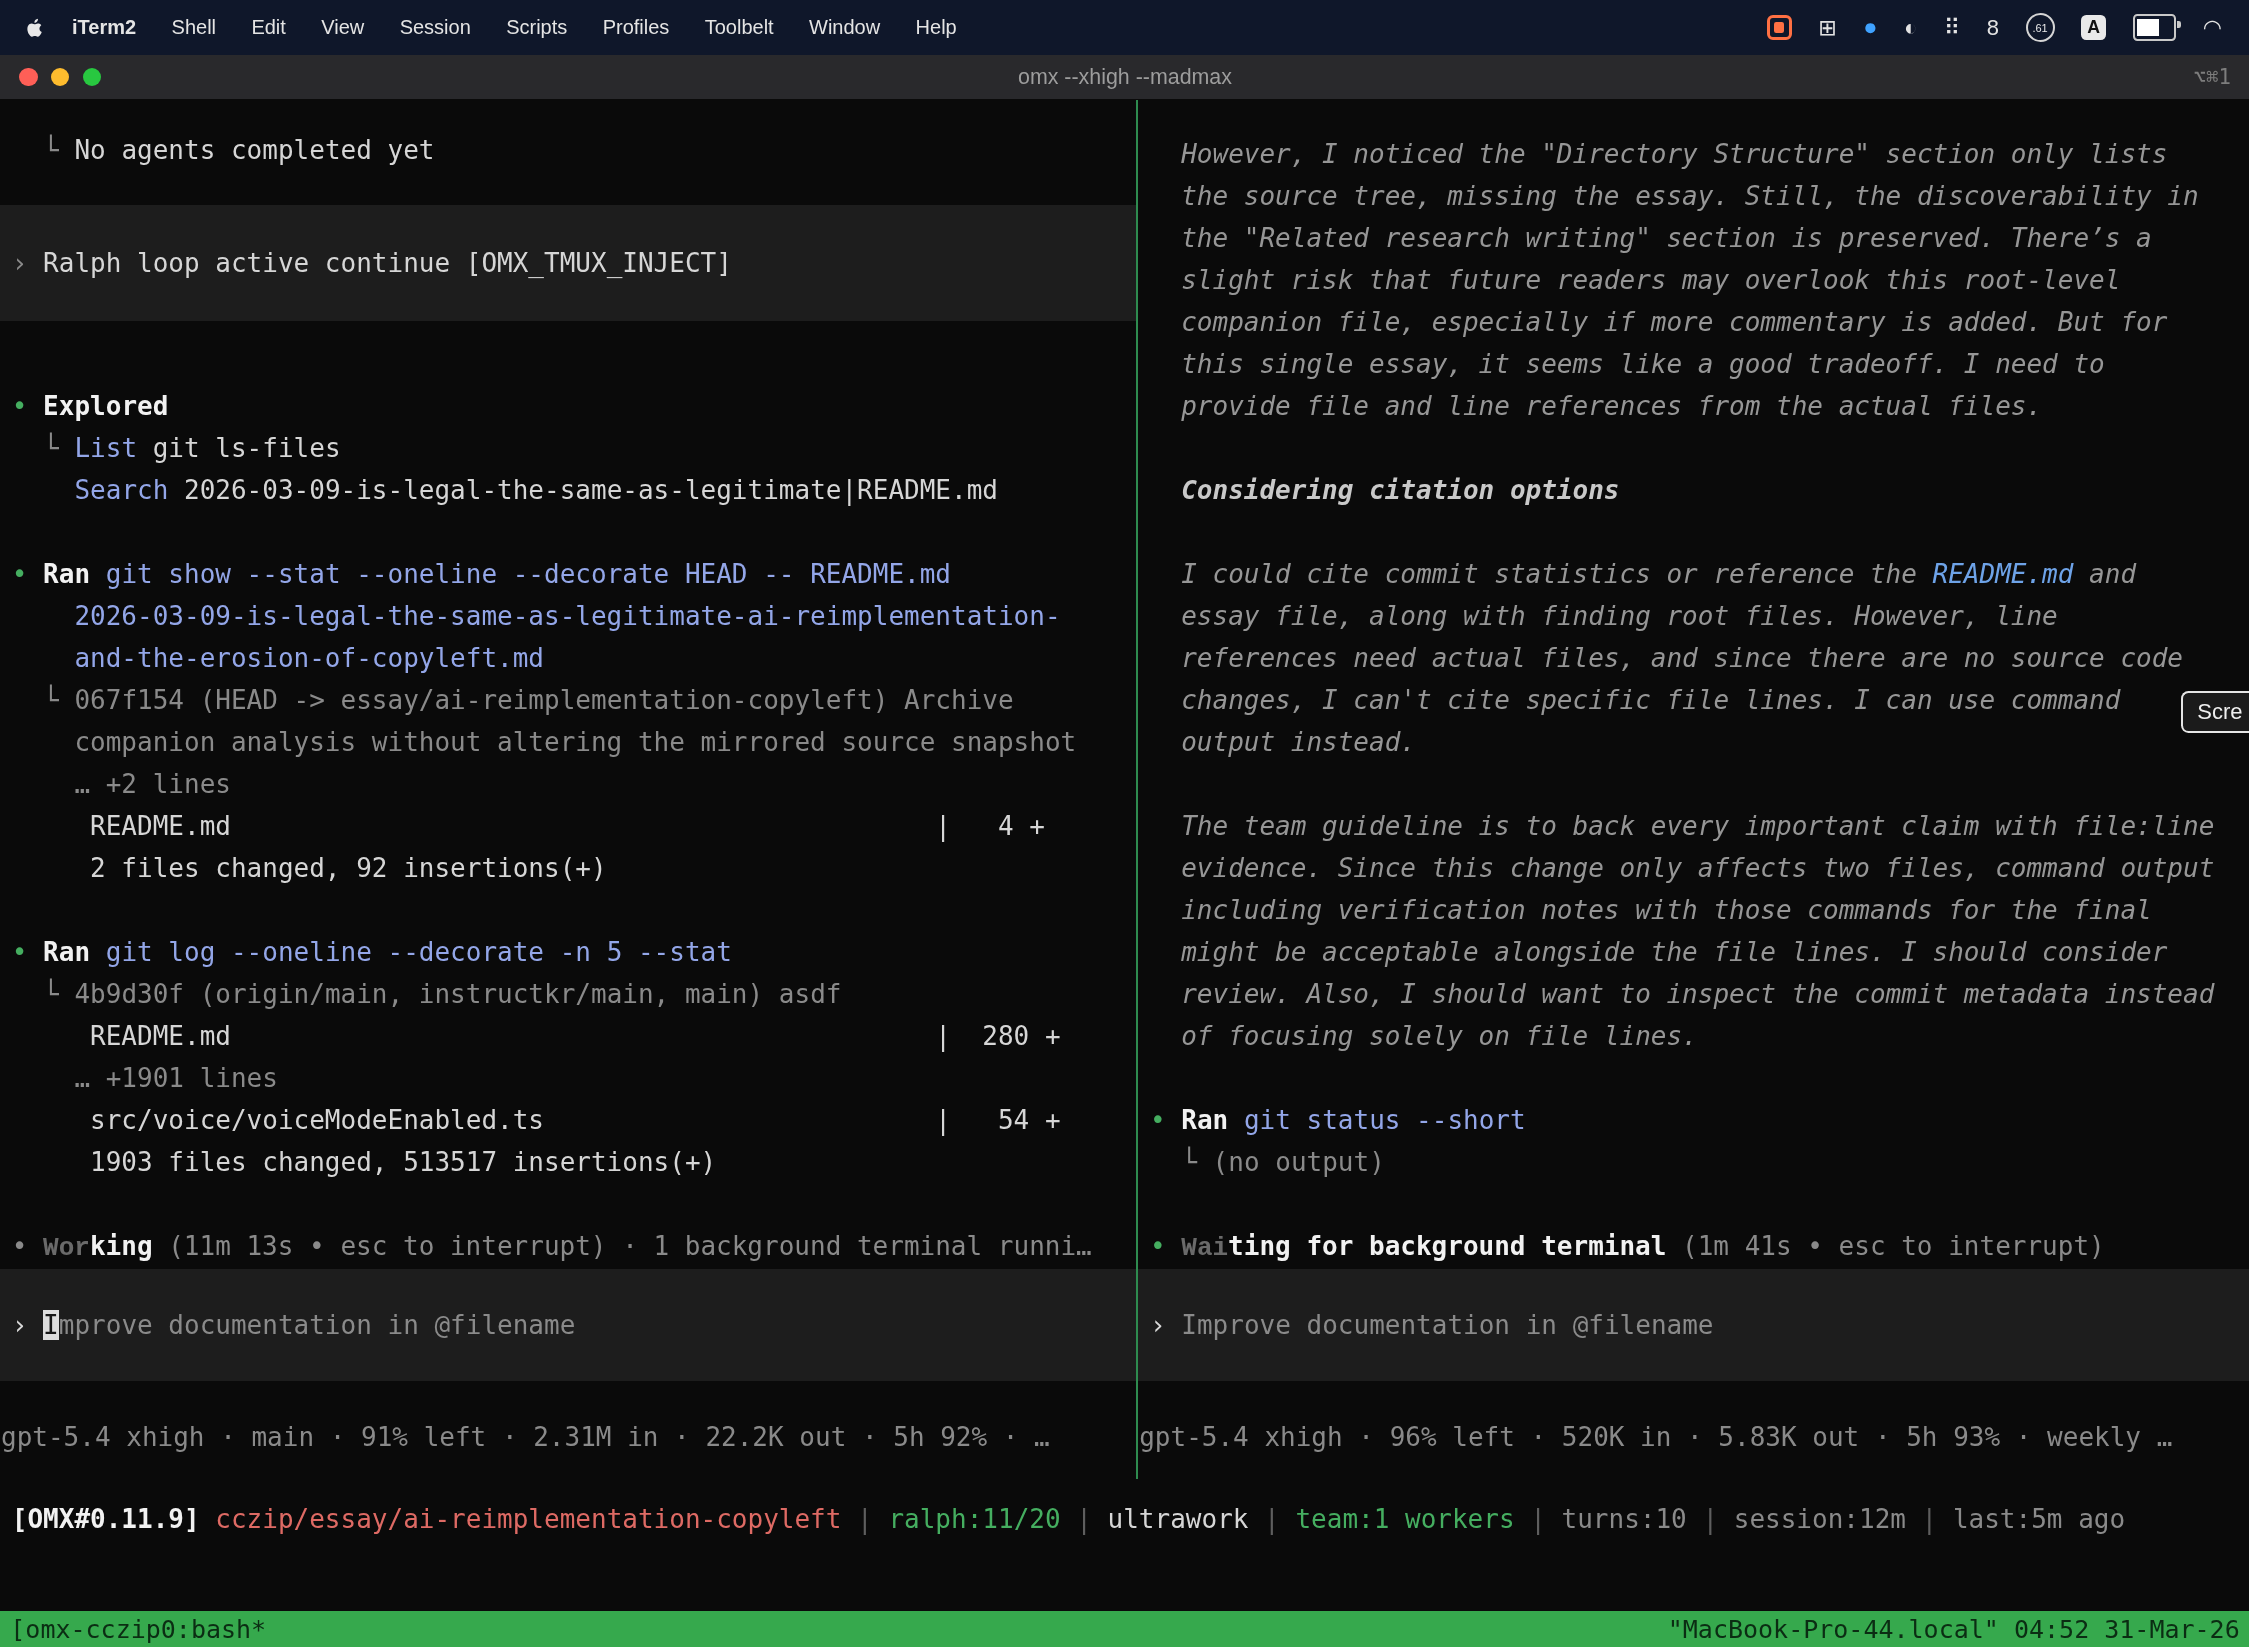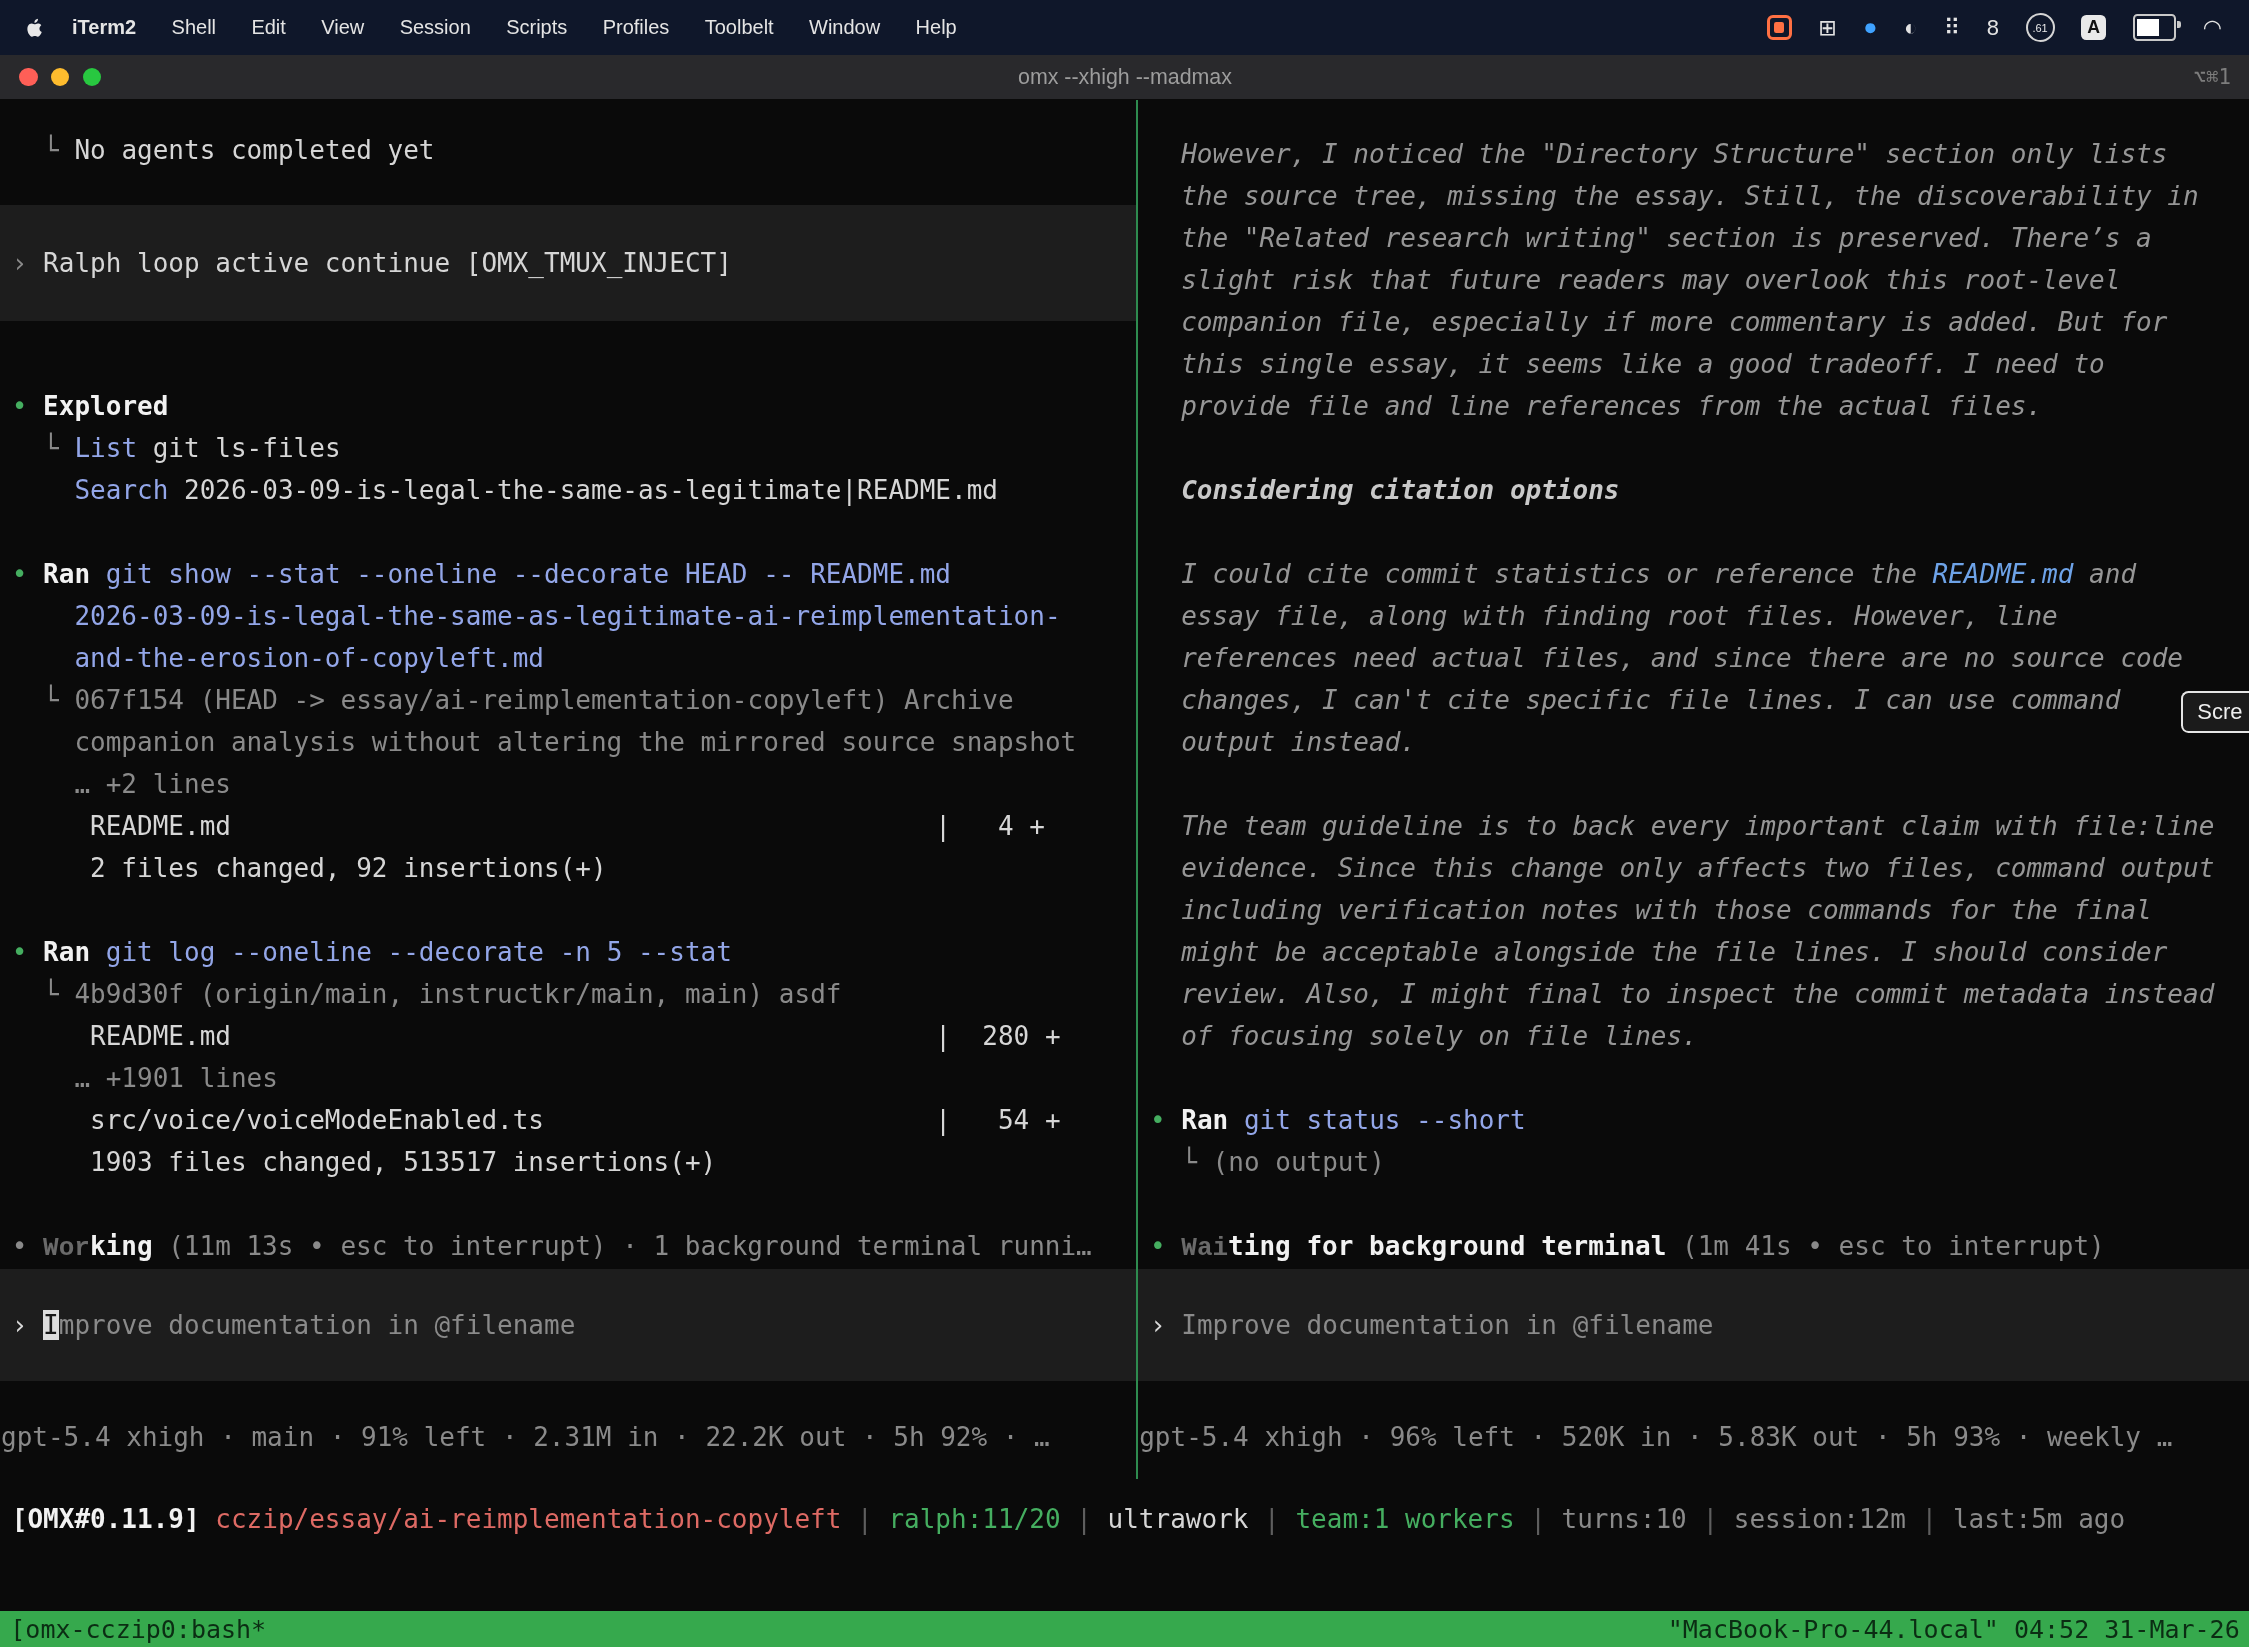--- a/index.html
+++ b/index.html
@@ -195,21 +195,21 @@
             <div class="tline para"><span class="it">I could cite commit statistics or reference the </span><span class="itlnk">README.md</span><span class="it"> and</span></div>
             <div class="tline para"><span class="it">essay file, along with finding root files. However, line</span></div>
             <div class="tline para"><span class="it">references need actual files, and since there are no source code</span></div>
             <div class="tline para"><span class="it">changes, I can't cite specific file lines. I can use command</span></div>
             <div class="tline para"><span class="it">output instead.</span></div>
             <div class="tline para"></div>
             <div class="tline para"><span class="it">The team guideline is to back every important claim with file:line</span></div>
             <div class="tline para"><span class="it">evidence. Since this change only affects two files, command output</span></div>
             <div class="tline para"><span class="it">including verification notes with those commands for the final</span></div>
             <div class="tline para"><span class="it">might be acceptable alongside the file lines. I should consider</span></div>
-            <div class="tline para"><span class="it">review. Also, I might final to inspect the commit metadata instead</span></div>
+            <div class="tline para"><span class="it">review. Also, I should want to inspect the commit metadata instead</span></div>
             <div class="tline para"><span class="it">of focusing solely on file lines.</span></div>
             <div class="tline para"></div>
             <div class="tline"><span class="grn">• </span><span class="wb">Ran</span><span class="cmd"> git status --short</span></div>
             <div class="tline"><span class="g">  └ </span><span class="g">(no output)</span></div>
             <div class="tline para"></div>
           </div>
       </div>
       <div id="right-status">
           <div class="tline"><span class="grn">• </span><span class="db">Wai</span><span class="wb">ting for background terminal</span><span class="g"> (1m 41s • esc to interrupt)</span></div>
         </div>

